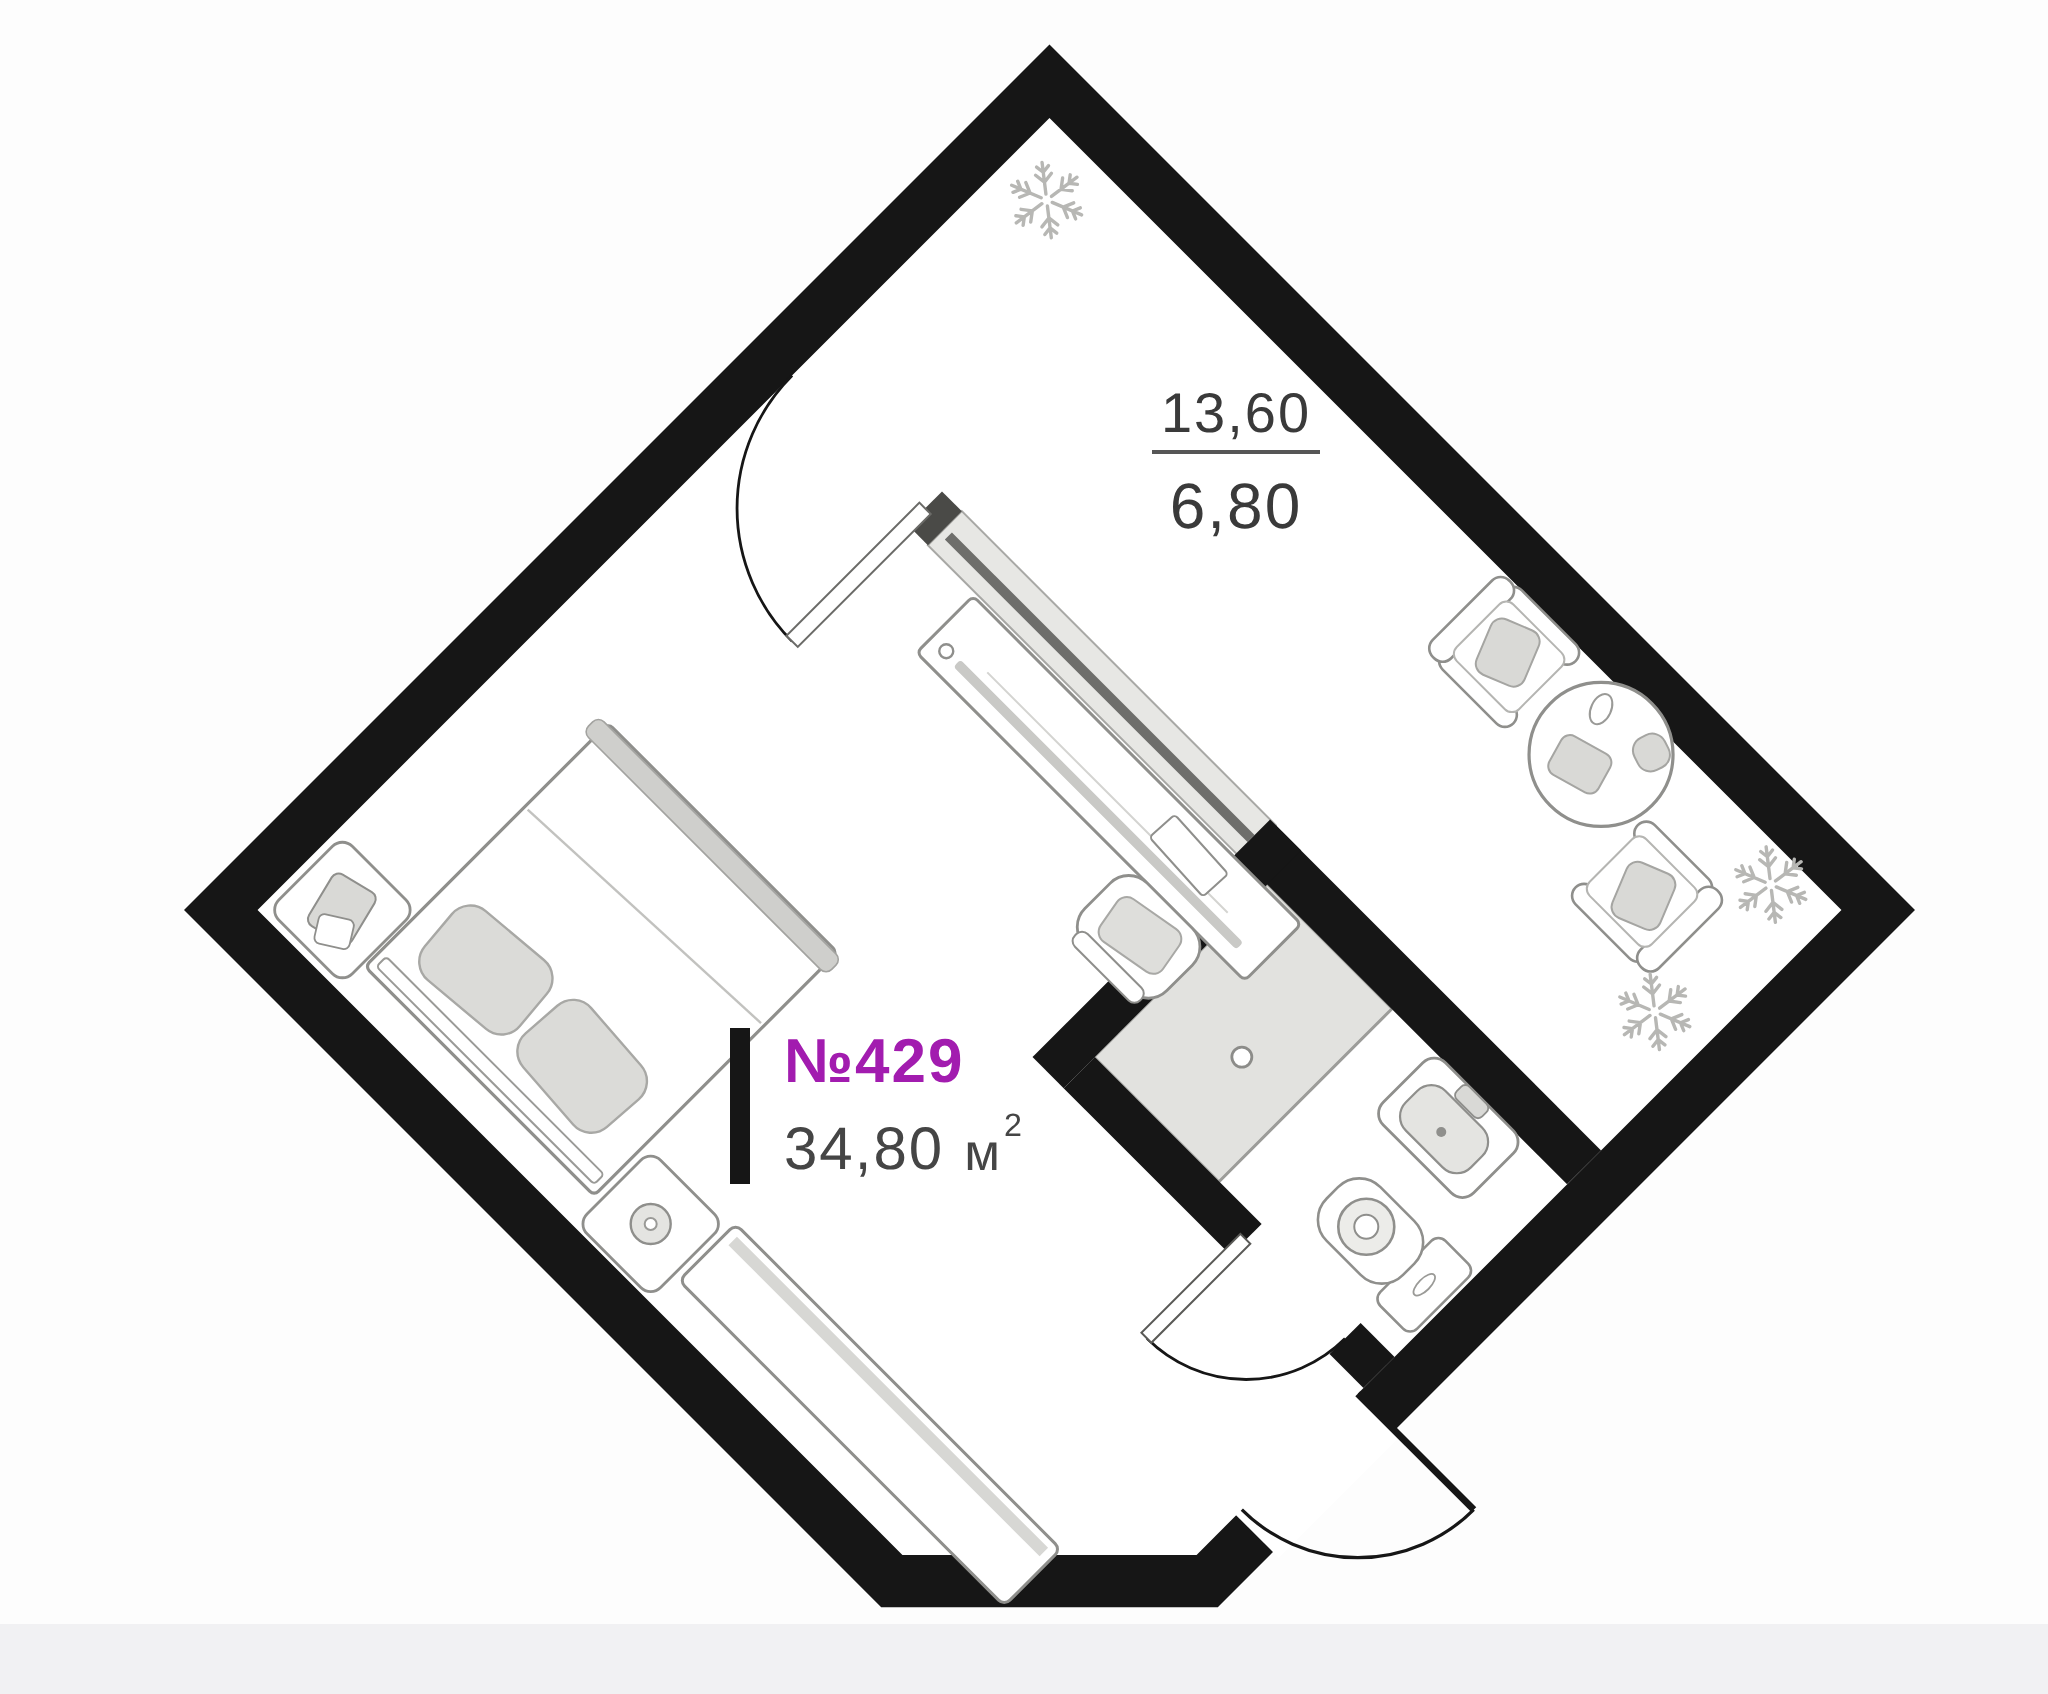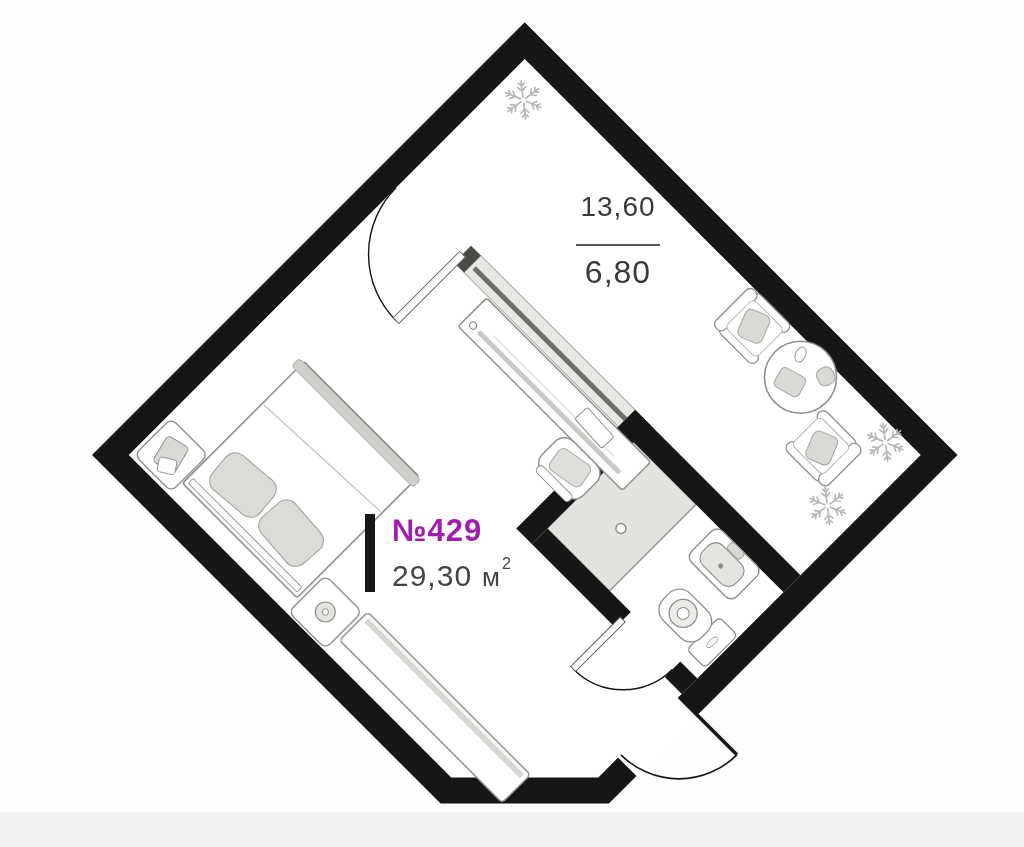--- a/index.html
+++ b/index.html
@@ -28,21 +28,21 @@
     font-size:30px;font-weight:400;color:#454545;letter-spacing:1px;line-height:34px;margin-top:5px;
   }
   .apt-area .unit{margin-left:10px;font-size:26px;margin-top:23px;}
   .apt-area sup{font-size:0.62em;position:relative;top:-0.45em;left:1px;}
   
   .balcony-label{
     position:absolute;left:566px;top:191px;width:104px;text-align:center;
     color:#3a3a3a;letter-spacing:1px;
   }
   .frac-num{
-    display:inline-block;font-size:28px;border-bottom:2px solid #565656;padding:0 4px 21px 4px;
+    display:inline-block;font-size:28px;border-bottom:2px solid #565656;padding:0 4px 2px 4px;
   }
   .frac-den{font-size:32px;margin-top:8px;}
 </style>
 </head>
 <body>
 
 <div class="stage">
 
   <div class="bottom-strip"></div>
 
@@ -190,21 +190,21 @@
       <use href="#sf" transform="translate(570,552)"></use>
       <use href="#sf" transform="translate(484,556)"></use>
 
     </g>
   </svg>
 
   <div class="apt-label">
     <div class="apt-bar"></div>
     <div class="apt-text">
       <div class="apt-number">№429</div>
-      <div class="apt-area"><span>29,30</span><span class="unit"><span>м</span><sup>2</sup></span></div>
+      <div class="apt-area"><span>34,80</span><span class="unit"><span>м</span><sup>2</sup></span></div>
     </div>
   </div>
 
   <div class="balcony-label">
     <div><span class="frac-num">13,60</span></div>
     <div class="frac-den">6,80</div>
   </div>
 
 </div>
 

